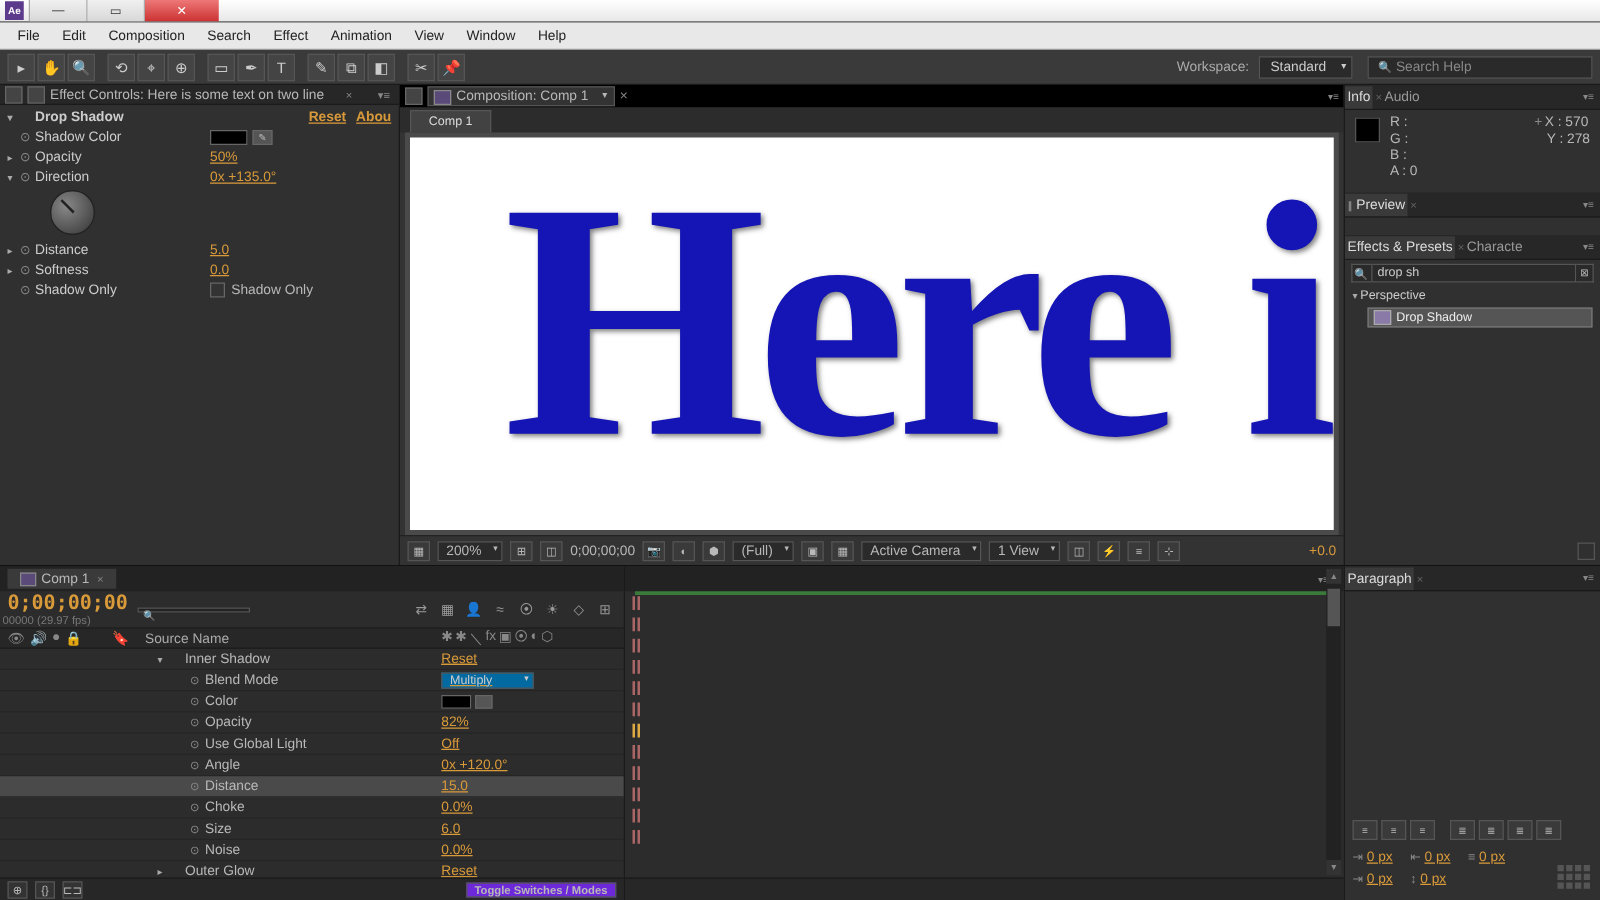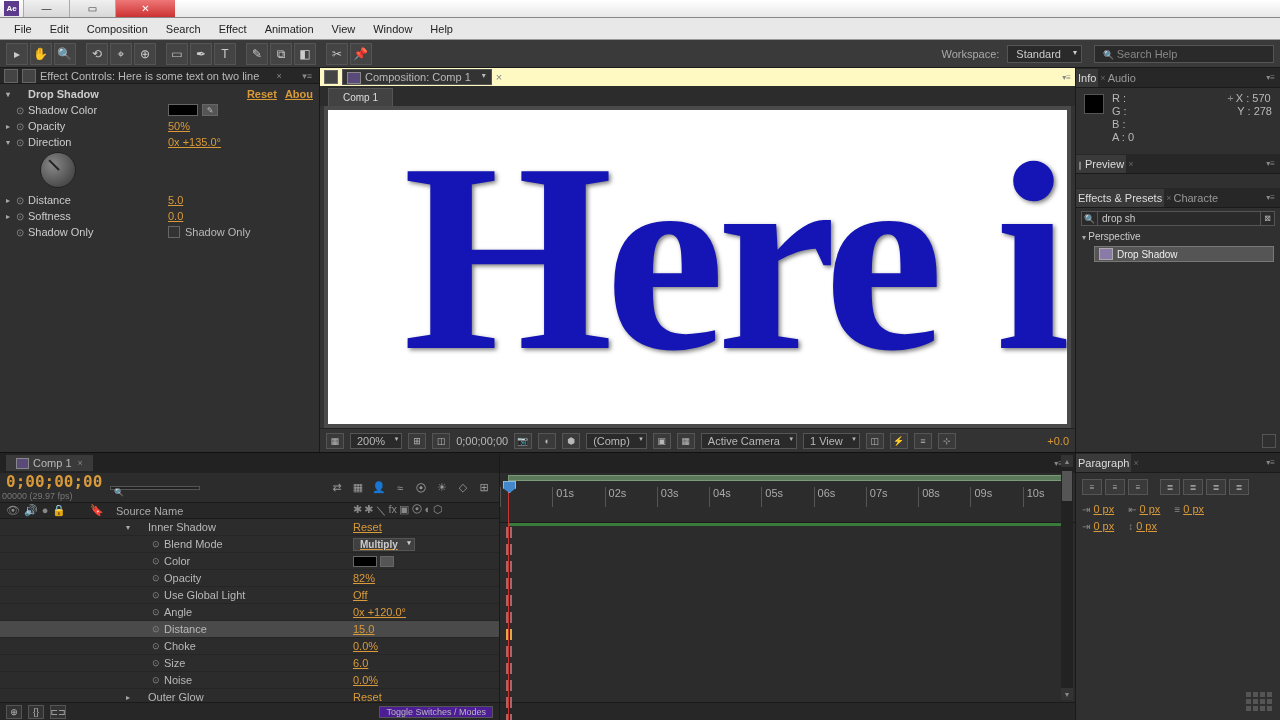--- a/index.html
+++ b/index.html
@@ -34,21 +34,21 @@
 .ec-stopwatch { width: 12px; color: #888; font-size: 10px; }
 .ec-label { flex: 0 0 140px; color: #ccc; }
 .ec-val { color: #d99a3a; text-decoration: underline; }
 .ec-link { color: #d99a3a; margin-left: auto; margin-right: 8px; text-decoration: underline; }
 .ec-swatch { width: 30px; height: 12px; background: #000; border: 1px solid #666; }
 .ec-dropper { width: 16px; height: 12px; border: 1px solid #666; background: #555; margin-left: 4px; display:flex;align-items:center;justify-content:center;font-size:8px;}
 .ec-dial { width: 36px; height: 36px; border-radius: 50%; background: radial-gradient(circle at 35% 35%,#888,#333); border: 1px solid #222; margin-left: 40px; margin-top: 2px; position: relative; }
 .ec-dial::after { content: ""; position: absolute; width: 2px; height: 14px; background: #222; left: 50%; top: 50%; transform-origin: top; transform: rotate(135deg); }
 .ec-check { width: 12px; height: 12px; border: 1px solid #666; background: #333; margin-right: 5px; }
 .col-mid { flex: 1; background: #333; display: flex; flex-direction: column; }
-.comp-tabbar { height: 18px; background: #fef9c3; display: flex; align-items: center; padding: 0 4px; font-size: 10px; }
+.comp-tabbar { height: 18px; background: #000000; display: flex; align-items: center; padding: 0 4px; font-size: 10px; }
 .comp-tabbar .drop { padding: 1px 20px 1px 22px; background: #333; border: 1px solid #555; position: relative; }
 .comp-tabbar .drop::before { content:""; position:absolute; left:4px; top:2px; width:12px;height:10px;background:#5a4a7a;border:1px solid #888;}
 .comp-tabbar .drop::after { content: "▾"; position: absolute; right: 5px; font-size: 8px; }
 .comp-tab-row { height: 20px; background: #2c2c2c; display: flex; align-items: flex-end; padding: 0 8px; }
 .comp-tab { padding: 3px 14px; background: #424242; border: 1px solid #555; border-bottom: none; color: #ddd; font-size: 10px; }
 .comp-view { flex: 1; background: #4a4a4a; position: relative; margin: 0 4px; overflow: hidden; }
 .comp-canvas { position: absolute; inset: 4px; background: #fff; overflow: hidden; }
 .bigtext-wrap { position: absolute; left: 75px; top: -8px; white-space: nowrap; font-family: Georgia, "Times New Roman", serif; font-weight: 900; font-size: 270px; color: #1515b5; letter-spacing: -8px; text-shadow: 4px 4px 3px rgba(0,0,0,.7), inset 0 0 15px #000; filter: drop-shadow(2px 2px 2px rgba(0,0,0,.5)); }
 .comp-footer { height: 24px; background: #333; display: flex; align-items: center; padding: 0 6px; gap: 6px; font-size: 10px; border-top: 1px solid #222; }
 .comp-footer .drop { background: #2a2a2a; border: 1px solid #555; padding: 1px 16px 1px 6px; position: relative; }
@@ -96,44 +96,44 @@
 .tl-rows { flex: 1; overflow: hidden; }
 .tl-row { height: 17px; display: flex; align-items: center; font-size: 10px; border-bottom: 1px solid #252525; }
 .tl-row.sel { background: #4a4a4a; }
 .tl-row .c1 { width: 108px; }
 .tl-row .c2 { flex: 1; display: flex; align-items: center; padding-left: 10px; overflow: hidden; white-space: nowrap; }
 .tl-row .c3 { width: 150px; padding-left: 4px; color: #d99a3a; text-decoration: underline; display:flex; align-items:center;}
 .tl-row .tw { color:#aaa; font-size:8px; width:10px; display:inline-block;}
 .tl-row .sw { color:#888; font-size:9px; width:12px; display:inline-block;}
 .tl-row .indent1 { padding-left: 18px; }
 .tl-row .indent2 { padding-left: 34px; }
-.tl-row .dropv { background:#404040; border:1px solid #555; padding:0 16px 0 6px; color:#ccc; text-decoration:none; position:relative; font-size:10px;font-weight:bold;}
+.tl-row .dropv { background:#0369a1; border:1px solid #555; padding:0 32px 0 6px; color:#ccc; text-decoration:none; position:relative; font-size:10px;}
 .tl-row .dropv::after{content:"▾";position:absolute;right:3px;font-size:7px;}
 .tl-row .swatchv { width:24px;height:11px;background:#000;border:1px solid #666; display:inline-block;}
 .tl-row .dropperv { width:14px;height:11px;border:1px solid #666;background:#555;margin-left:3px;display:inline-block;}
 .tl-footer { height: 18px; background: #272727; display: flex; align-items: center; padding: 0 6px; gap: 6px; font-size: 10px; border-top:1px solid #1a1a1a;}
 .tl-footer .fbtn { width:16px;height:14px; background:#333;border:1px solid #555;display:flex;align-items:center;justify-content:center;font-size:9px;}
-.tl-footer .toggle { margin-left:auto; background:#4c1d95;border:1px solid #555;padding:0 6px;font-size:9px;}
+.tl-footer .toggle { margin-left:auto; background:#6d28d9;border:1px solid #555;padding:0 6px;font-size:9px;font-weight:bold;}
 .tl-right { flex: 1; background: #2c2c2c; display: flex; flex-direction: column; position: relative; }
 .tl-ruler-wrap { height: 50px; border-bottom: 1px solid #1a1a1a; position: relative; background:#2c2c2c;}
 .tl-workarea { position:absolute; top:2px; left:8px; right:8px; height:6px; background:#444; }
 .tl-workarea-inner { position:absolute; inset:0; background:#5a7a5a; border:1px solid #7a9a7a;}
 .tl-ruler { position:absolute; top:14px; left:0; right:0; height:20px; display:flex; font-size:9px; color:#aaa;}
 .tl-tick { flex:1; border-left:1px solid #555; padding-left:3px; position:relative;}
 .tl-cti { position:absolute; top:8px; left:8px; width:1px; height:240px; background:#c33; z-index:5;}
 .tl-cti::before { content:""; position:absolute; top:0; left:-5px; width:11px; height:10px; background:#48c; border:1px solid #8bd; clip-path: polygon(0 0,100% 0,100% 60%,50% 100%,0 60%);}
 .tl-graph { flex:1; position:relative; }
 .tl-bar { position:absolute; top:0; left:8px; right:8px; height:3px; background:#3a7a3a; }
 .tl-kf { position:absolute; left:6px; width:6px; height:11px; border-left:2px solid #a66; border-right:2px solid #a66;}
 .tl-kf.active { border-color:#da4;}
 .tl-scroll { position:absolute; right:2px; top:2px; bottom:20px; width:12px; background:#222; }
 .tl-scroll .thumb { position:absolute; top:4px; left:1px; right:1px; height:30px; background:#555;}
 .tl-scroll .arr { position:absolute; left:0;right:0;height:12px;background:#333;display:flex;align-items:center;justify-content:center;font-size:7px;color:#888;}
 .tl-rfoot { height:18px; background:#272727; border-top:1px solid #1a1a1a;}
-.para-panel { width: 205px; background: #303030; border-left: 1px solid #1a1a1a; display:flex; flex-direction:column;}
+.para-panel { width: 205px; background: #303030; border-left: 1px solid #1a1a1a; display:flex; flex-direction:column;justify-content:space-between;}
 .para-body { padding: 6px; }
 .para-align { display:flex; gap:3px; margin-bottom:8px;}
 .para-align .ab { width:20px;height:16px;background:#3a3a3a;border:1px solid #555;display:flex;align-items:center;justify-content:center;font-size:8px;}
 .para-indent-row { display:flex; gap:14px; margin-bottom:5px; font-size:10px;}
 .para-ind { display:flex; align-items:center; gap:3px;}
 .para-ind .picon { color:#888; font-size:10px;}
 .para-ind .pval { color:#d99a3a; text-decoration:underline;}
 .grip { position:absolute; right:4px; bottom:4px; width:30px;height:24px; display:grid; grid-template-columns:repeat(4,5px); grid-template-rows:repeat(3,5px); gap:2px;}
 .grip div{background:#555;}
 </style>
@@ -263,21 +263,21 @@
     </div>
     <div class="comp-footer">
       <div class="ibtn">▦</div>
       <div class="drop">200%</div>
       <div class="ibtn">⊞</div>
       <div class="ibtn">◫</div>
       <span>0;00;00;00</span>
       <div class="ibtn">📷</div>
       <div class="ibtn">◐</div>
       <div class="ibtn">⬢</div>
-      <div class="drop">(Comp)</div>
+      <div class="drop">(Full)</div>
       <div class="ibtn">▣</div>
       <div class="ibtn">▦</div>
       <div class="drop">Active Camera</div>
       <div class="drop">1 View</div>
       <div class="ibtn">◫</div>
       <div class="ibtn">⚡</div>
       <div class="ibtn">≡</div>
       <div class="ibtn">⊹</div>
       <span class="expo">+0.0</span>
     </div>
@@ -506,39 +506,20 @@
       <div class="fbtn">{}</div>
       <div class="fbtn">⊏⊐</div>
       <div class="toggle">Toggle Switches / Modes</div>
     </div>
   </div>
 
   <div class="tl-right">
     <div class="tl-tab-row" style="background:#222;height:20px;">
         <span style="margin-left:auto;color:#888;font-size:8px;padding-right:6px;">▾≡</span>
       </div>
-    <div class="tl-ruler-wrap">
-      <div class="tl-workarea">
-          <div class="tl-workarea-inner"></div>
-        </div>
-      <div class="tl-ruler" id="tl-ruler">
-          <div class="tl-tick"></div>
-          <div class="tl-tick">01s</div>
-          <div class="tl-tick">02s</div>
-          <div class="tl-tick">03s</div>
-          <div class="tl-tick">04s</div>
-          <div class="tl-tick">05s</div>
-          <div class="tl-tick">06s</div>
-          <div class="tl-tick">07s</div>
-          <div class="tl-tick">08s</div>
-          <div class="tl-tick">09s</div>
-          <div class="tl-tick">10s</div>
-        </div>
-      <div class="tl-cti"></div>
-    </div>
     <div class="tl-graph" id="tl-graph">
       <div class="tl-bar"></div>
     <div class="tl-kf" style="top: 4px;"></div>
         <div class="tl-kf" style="top: 21px;"></div>
         <div class="tl-kf" style="top: 38px;"></div>
         <div class="tl-kf" style="top: 55px;"></div>
         <div class="tl-kf" style="top: 72px;"></div>
         <div class="tl-kf" style="top: 89px;"></div>
         <div class="tl-kf active" style="top: 106px;"></div>
         <div class="tl-kf" style="top: 123px;"></div>

